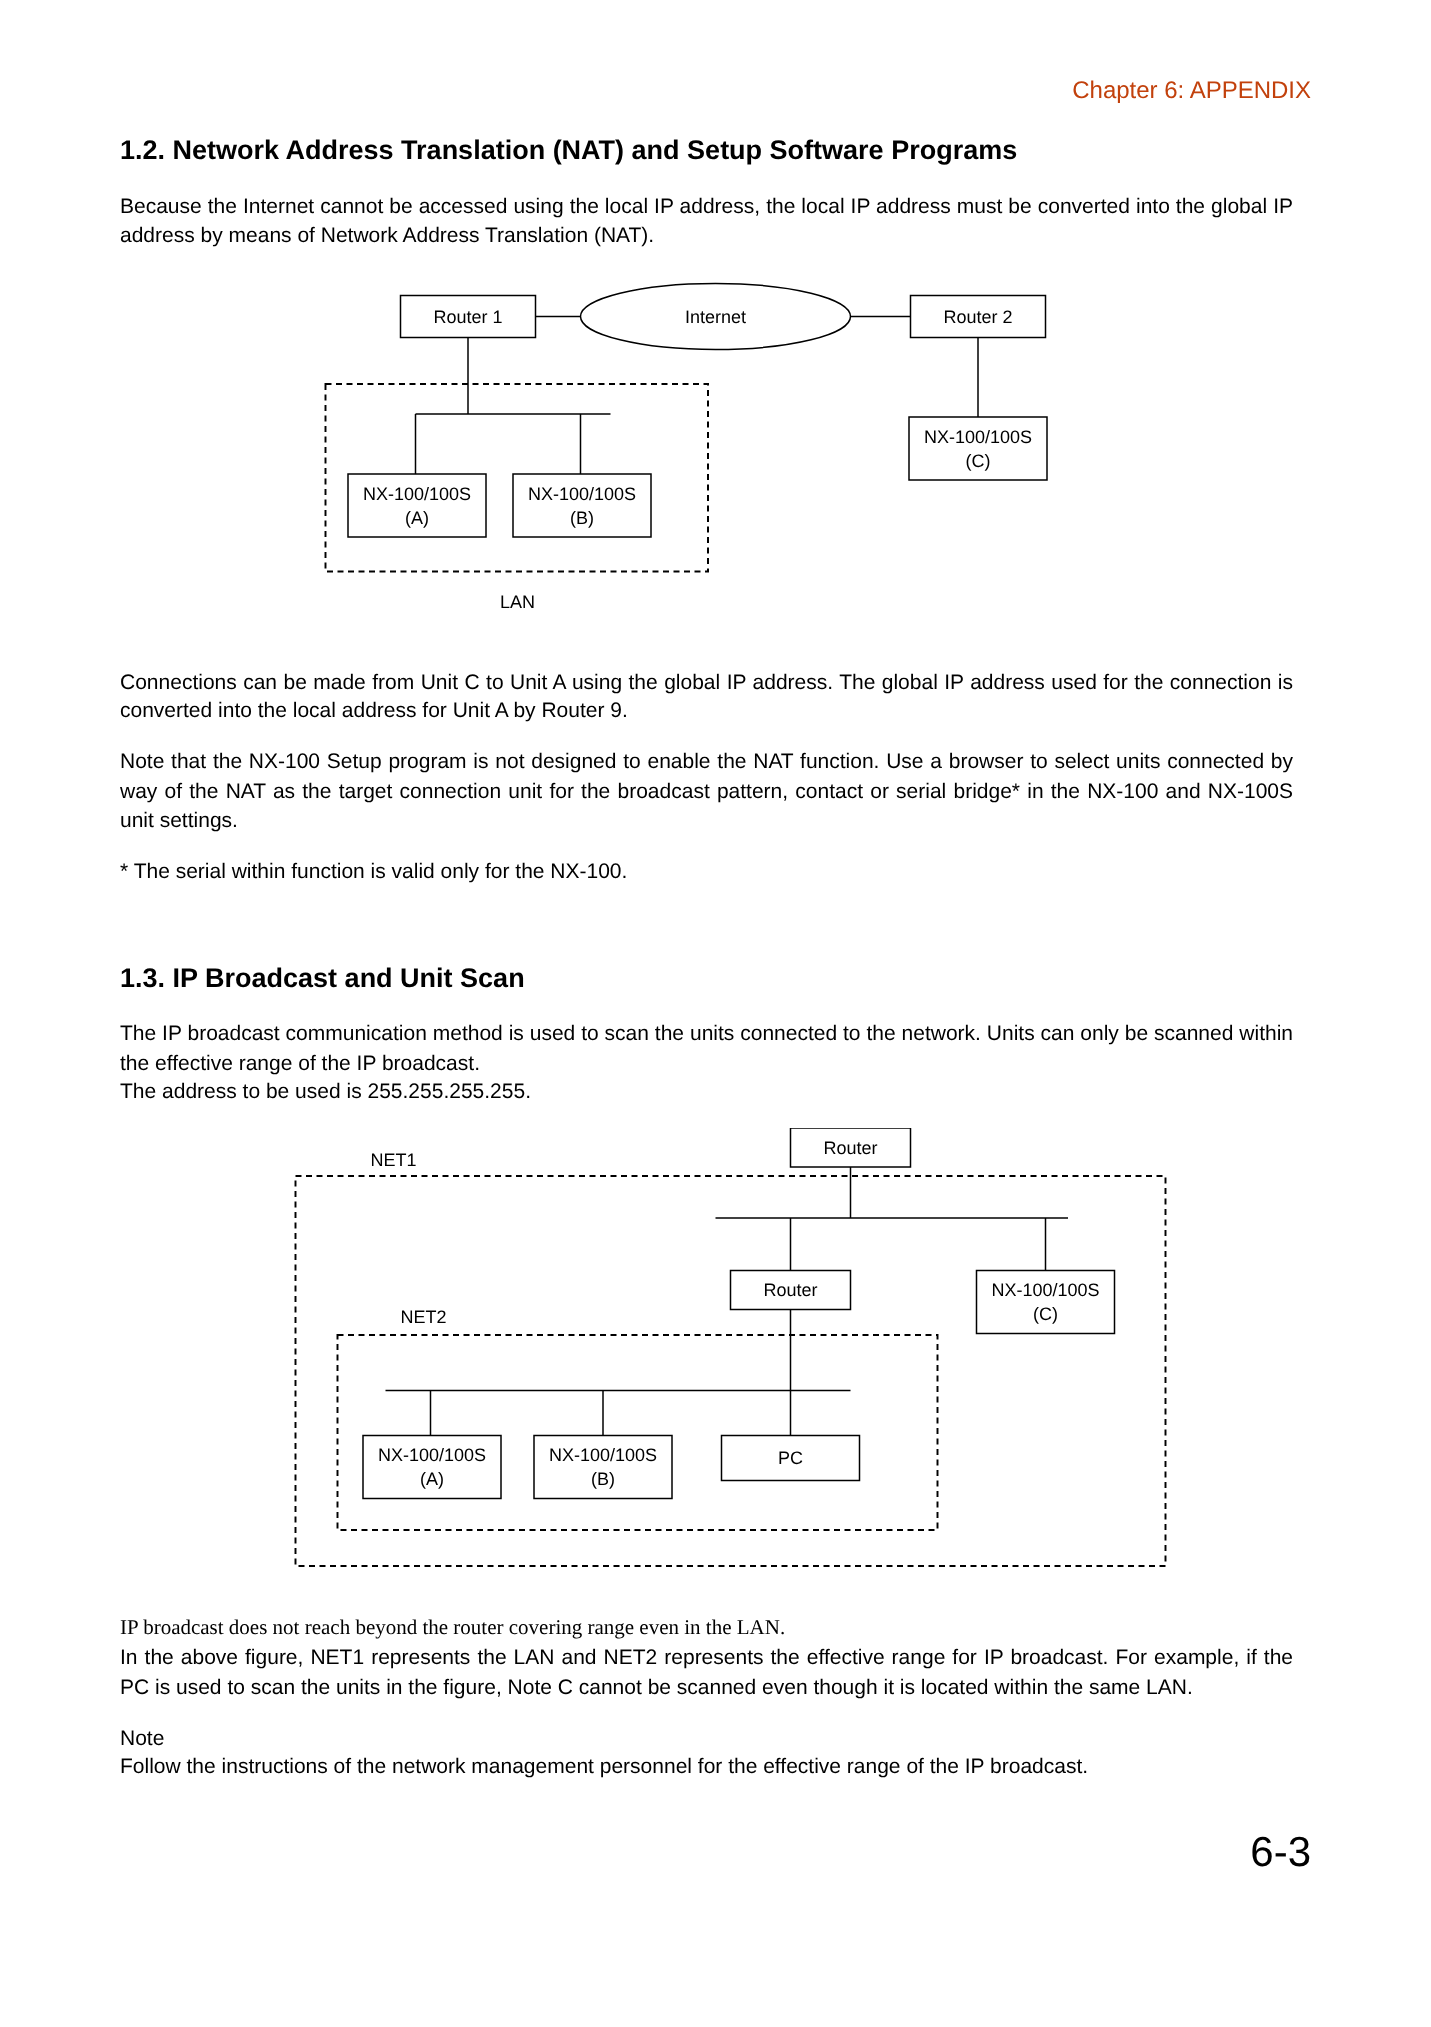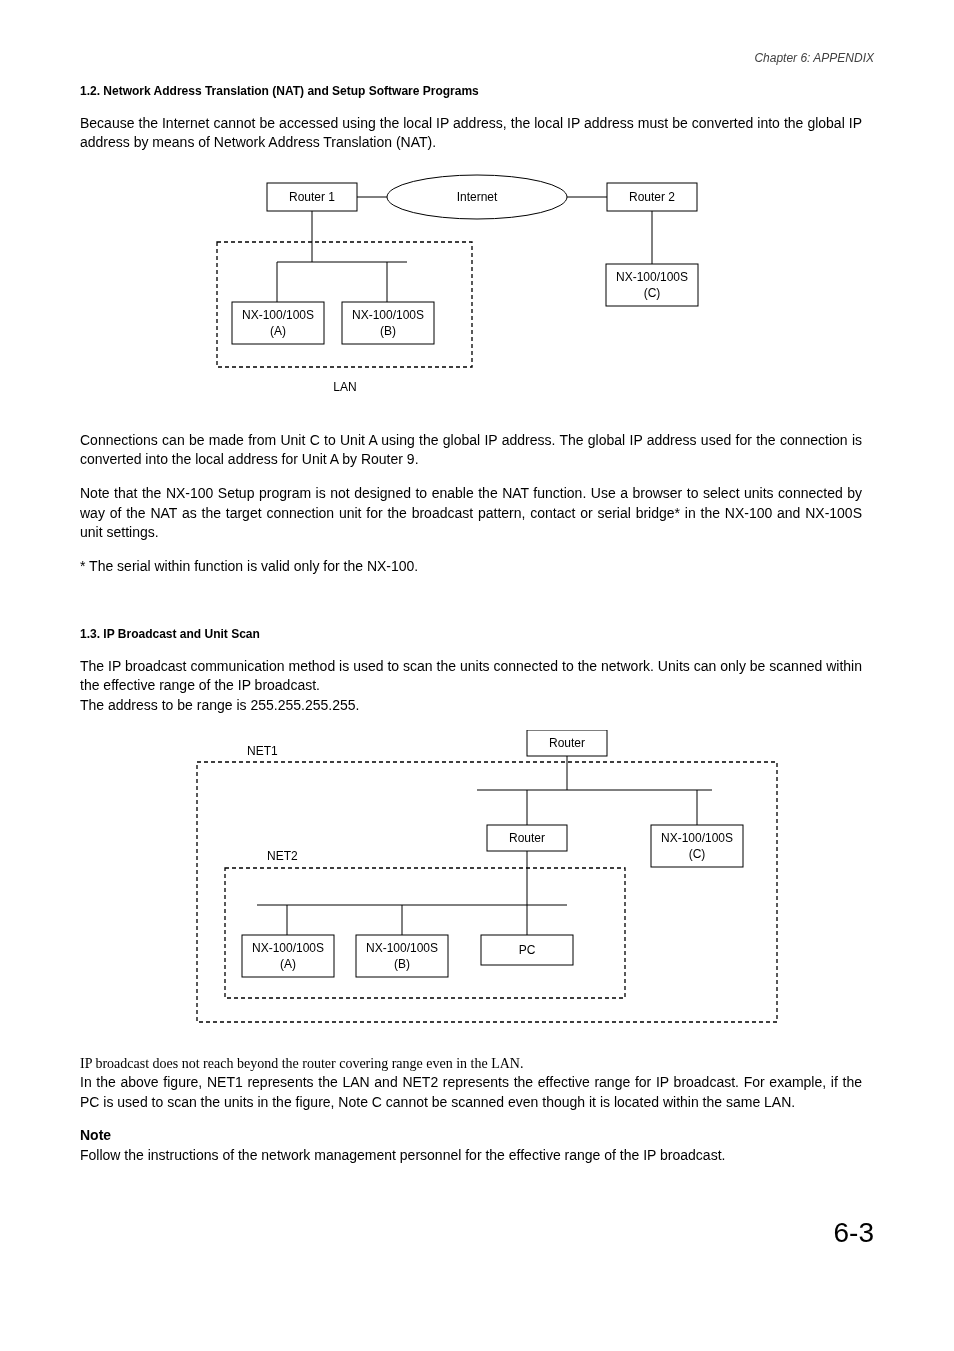--- a/index.html
+++ b/index.html
@@ -6,48 +6,47 @@
     font-family: Arial, Helvetica, sans-serif;
     font-size: 14px;
     color: #000;
     margin: 0;
     padding: 50px 80px;
     width: 794px;
     line-height: 1.4;
   }
   .header-right {
     text-align: right;
-    color: #404040;
-    font-style: italic;
-    font-size: 12px;
+    color: #c2410c;
+    font-size: 16px;
     margin-bottom: 14px;
   }
   h2 {
-    font-size: 12px;
+    font-size: 18px;
     font-weight: bold;
     margin: 16px 0 14px 0;
   }
   p {
     margin: 0 12px 14px 0;
     text-align: justify;
   }
   .diagram {
     display: block;
     margin: 10px auto 24px auto;
   }
   .note-bold {
-    font-weight: bold;
+    font-weight: normal;
     margin-bottom: 0;
     text-align: left;
   }
   .page-num {
     text-align: right;
     font-size: 28px;
     font-family: Arial, Helvetica, sans-serif;
-    margin-top: 48px;
+    margin-top: 27px;
   }
   .justify { text-align: justify; }
   .plain { text-align: left; }
 </style>
 </head>
 <body>
 
 
 
 <div class="header-right">Chapter 6:  APPENDIX</div>
@@ -99,21 +98,21 @@
 
 <p class="justify">Note that the NX-100 Setup program is not designed to enable the NAT function. Use a browser to select units connected by way of the NAT as the target connection unit for the broadcast pattern, contact or serial bridge* in the NX-100 and NX-100S unit settings.</p>
 
 <p class="plain">* The serial within function is valid only for the NX-100.</p>
 
 <br>
 
 <h2>1.3. IP Broadcast and Unit Scan</h2>
 
 <p class="justify" style="margin-bottom:0;">The IP broadcast communication method is used to scan the units connected to the network. Units can only be scanned within the effective range of the IP broadcast.</p>
-<p class="plain">The address to be range is 255.255.255.255.</p>
+<p class="plain">The address to be used is 255.255.255.255.</p>
 
 
 <svg class="diagram" width="640" height="300" viewBox="0 0 640 300">
 
   <text x="90" y="25" font-size="12" font-family="Arial">NET1</text>
 
   <rect x="40" y="32" width="580" height="260" fill="none" stroke="#000" stroke-width="1.3" stroke-dasharray="4 3"></rect>
 
   <rect x="370" y="0" width="80" height="26" fill="#fff" stroke="#000" stroke-width="1"></rect>
   <text x="410" y="17" text-anchor="middle" font-size="12" font-family="Arial">Router</text>

